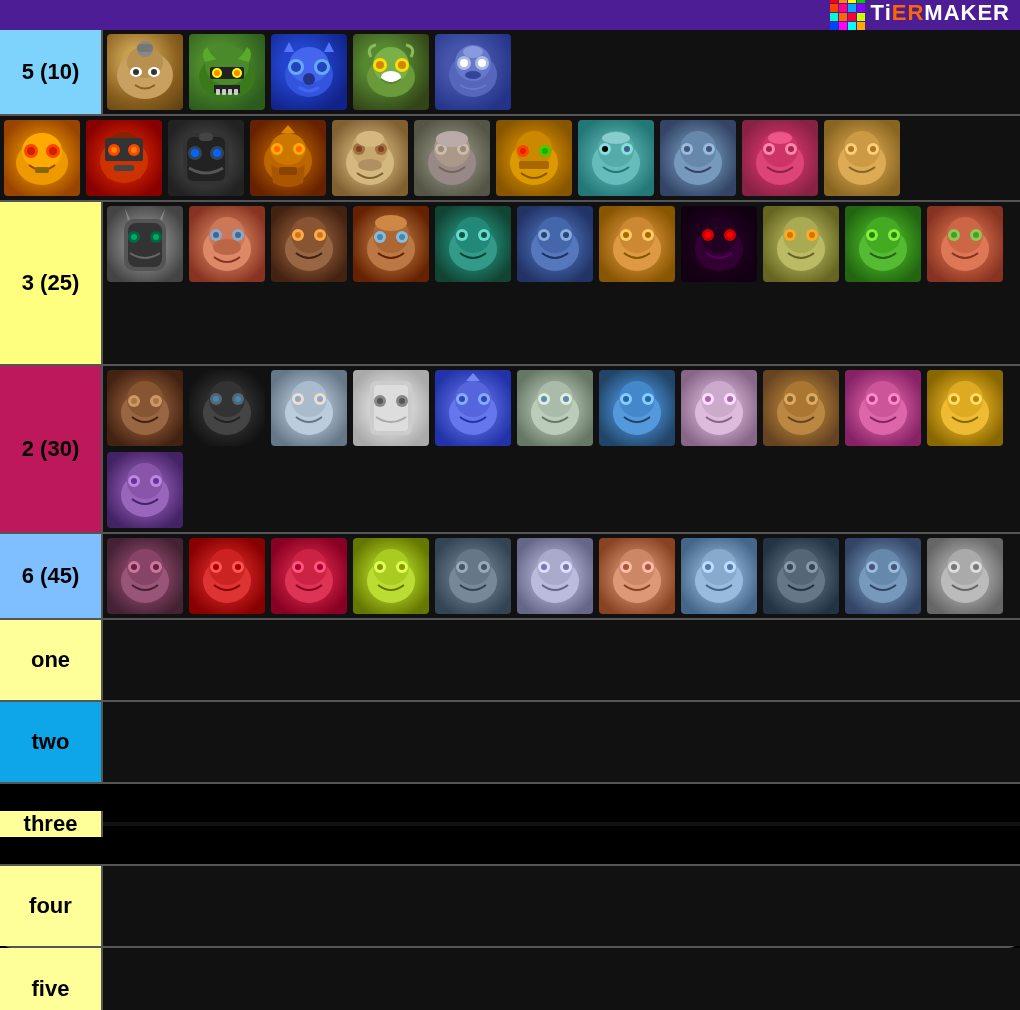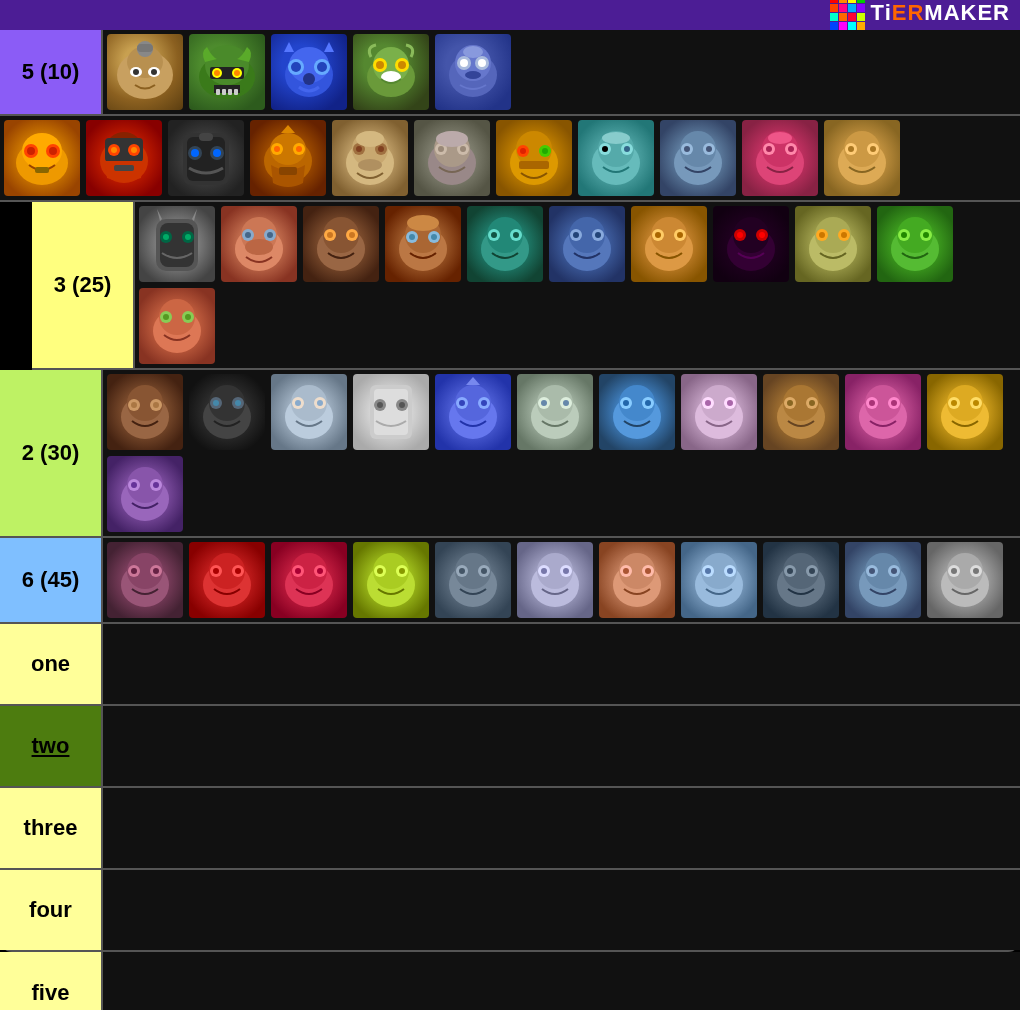--- a/index.html
+++ b/index.html
@@ -145,21 +145,21 @@
     </div>
     <div class="logo-text">
       <span class="ti">Ti</span><span class="er" style="color:#ff6600;">ER</span><span class="maker">MAKER</span>
     </div>
   </div>
 </div>
 
 <div id="tier-container">
 
   <div class="tier-row">
-    <div class="tier-label tier-5" style="background-color: #8b5cf6;">5 (10)</div>
+    <div class="tier-label tier-5" style="background-color: #7dd3fc;">5 (10)</div>
     <div class="tier-items">
 
       <div class="tier-item">
         <div class="avatar" style="background:radial-gradient(circle at 40% 35%, #c8a050 20%, #8b6020 60%, #5a3d10 100%);">
           <svg width="70" height="70" viewBox="0 0 70 70">
               <ellipse cx="35" cy="38" rx="28" ry="24" fill="#c8a060"></ellipse>
               <ellipse cx="35" cy="25" rx="18" ry="16" fill="#b89050"></ellipse>
               <circle cx="35" cy="12" r="8" fill="#888"></circle>
               <rect x="27" y="7" width="16" height="8" rx="4" fill="#777"></rect>
               <ellipse cx="26" cy="35" rx="6" ry="5" fill="#fff"></ellipse>
@@ -394,21 +394,21 @@
               <circle cx="46" cy="26" r="6" fill="#ffcc77"></circle>
               <circle cx="24" cy="26" r="3" fill="#aa7722"></circle>
               <circle cx="46" cy="26" r="3" fill="#aa7722"></circle>
               <path d="M22 44 Q35 54 48 44" stroke="#886622" stroke-width="2" fill="none"></path>
             </svg>
         </div>
       </div>
     </div>
   </div>
 
-  <div class="tier-row" style="min-height: 164px; margin-left: 32px;">
+  <div class="tier-row" style="min-height: 164px;">
     <div class="tier-label tier-3" style="background-color: rgb(255, 255, 127);">3 (25)</div>
     <div class="tier-items">
       <div class="tier-item">
         <div class="avatar" style="background:radial-gradient(circle, #888 30%, #444 80%);">
           <svg width="70" height="70" viewBox="0 0 70 70">
               <rect x="14" y="10" width="42" height="52" rx="10" fill="#555"></rect>
               <rect x="18" y="14" width="34" height="44" rx="8" fill="#333"></rect>
               <circle cx="24" cy="28" r="6" fill="#006644"></circle>
               <circle cx="46" cy="28" r="6" fill="#006644"></circle>
               <circle cx="24" cy="28" r="3" fill="#00aa66"></circle>
@@ -549,21 +549,21 @@
               <circle cx="24" cy="26" r="3" fill="#559922"></circle>
               <circle cx="46" cy="26" r="3" fill="#559922"></circle>
               <path d="M22 44 Q35 54 48 44" stroke="#883322" stroke-width="2" fill="none"></path>
             </svg>
         </div>
       </div>
     </div>
   </div>
 
   <div class="tier-row" style="min-height: 164px;">
-    <div class="tier-label tier-2" style="background-color: #bef264; text-align: center;">2 (30)</div>
+    <div class="tier-label tier-2" style="background-color: #be185d; text-align: center;">2 (30)</div>
     <div class="tier-items">
       <div class="tier-item">
         <div class="avatar" style="background:radial-gradient(circle, #885533 30%, #442211 80%);">
           <svg width="70" height="70" viewBox="0 0 70 70">
               <ellipse cx="35" cy="40" rx="24" ry="22" fill="#996644"></ellipse>
               <ellipse cx="35" cy="26" rx="18" ry="18" fill="#885533"></ellipse>
               <circle cx="24" cy="28" r="6" fill="#cc9966"></circle>
               <circle cx="46" cy="28" r="6" fill="#cc9966"></circle>
               <circle cx="24" cy="28" r="3" fill="#aa7744"></circle>
               <circle cx="46" cy="28" r="3" fill="#aa7744"></circle>
@@ -867,25 +867,25 @@
       </div>
     </div>
   </div>
 
   <div class="tier-row" style="min-height: 82px;">
     <div class="tier-label tier-one" style="background-color: rgb(255, 255, 153);">one</div>
     <div class="tier-items"></div>
   </div>
 
   <div class="tier-row" style="min-height: 82px;">
-    <div class="tier-label tier-two" style="background-color: #4d7c0f; text-decoration: underline;">two</div>
+    <div class="tier-label tier-two" style="background-color: #0ea5e9;">two</div>
     <div class="tier-items"></div>
   </div>
 
-  <div class="tier-row" style="min-height: 82px;">
+  <div class="tier-row" style="min-height: 82px; align-items: center;">
     <div class="tier-label tier-three" style="background-color: rgb(255, 255, 153);">three</div>
     <div class="tier-items"></div>
   </div>
 
   <div class="tier-row" style="min-height: 82px; border-radius: 12px;">
     <div class="tier-label tier-four" style="background-color: rgb(255, 255, 153);">four</div>
     <div class="tier-items"></div>
   </div>
 
   <div class="tier-row" style="min-height: 82px; border-bottom: none;">

